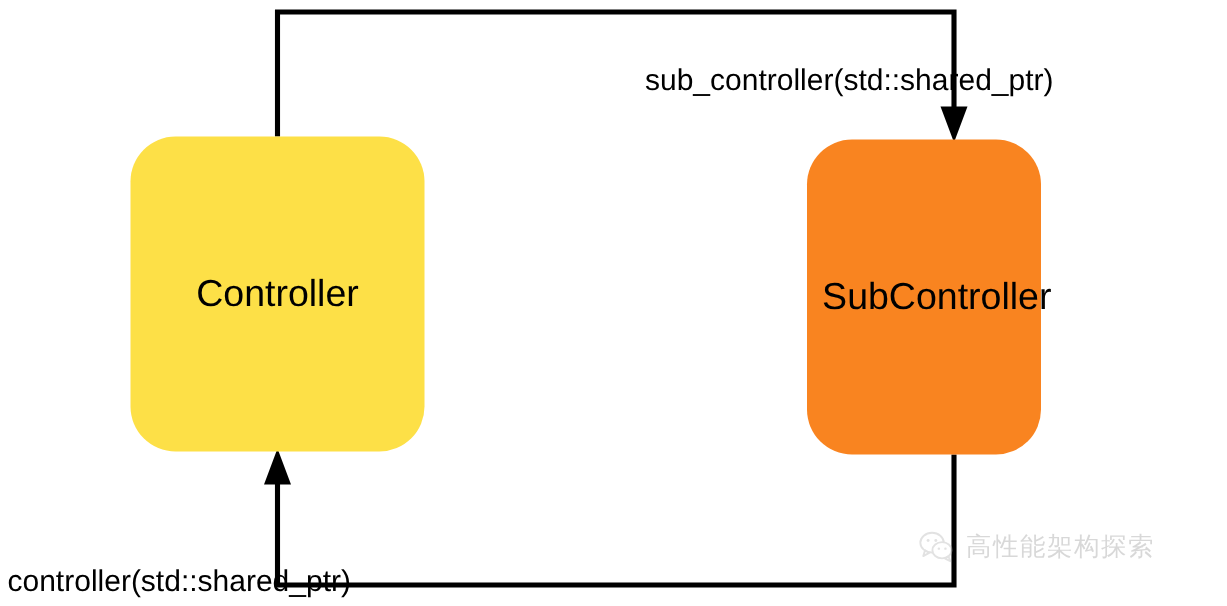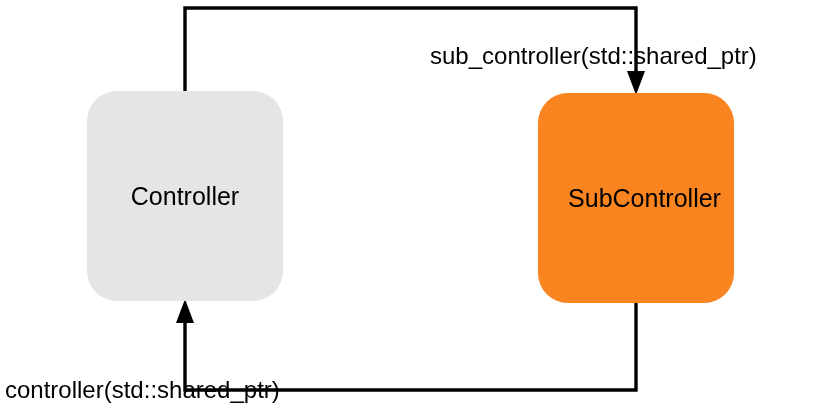--- a/index.html
+++ b/index.html
@@ -34,34 +34,34 @@
   }
   #node-controller {
     left: 87px;
     top: 91px;
     width: 196px;
     height: 210px;
   }
   #node-subcontroller {
     left: 538px;
     top: 93px;
-    width: 196px;
+    width: 156px;
     height: 210px;
     padding-left: 17px;
   }
   .node-label {
     font-size: 25px;
     color: #000000;
     font-family: "Liberation Sans", sans-serif;
     letter-spacing: 0px;
     white-space: nowrap;
   }
   .edge-label {
     position: absolute;
-    font-size: 24px;
+    font-size: 20px;
     color: #000000;
     font-family: "Liberation Sans", sans-serif;
     white-space: nowrap;
     line-height: 1;
   }
   #label-sub-controller {
     left: 430px;
     top: 44px;
   }
   #label-controller {
@@ -102,26 +102,39 @@
       <path d="M 185 91 L 185 8 L 636 8 L 636 74" fill="none" stroke="#000000" stroke-width="3.4" stroke-linecap="butt" stroke-linejoin="miter"></path>
       <polygon points="636,95 627,71 645,71" fill="#000000"></polygon>
     </g>
 
     <g>
       <path d="M 636 303 L 636 390 L 185 390 L 185 320" fill="none" stroke="#000000" stroke-width="3.4" stroke-linecap="butt" stroke-linejoin="miter"></path>
       <polygon points="185,299 176,323 194,323" fill="#000000"></polygon>
     </g>
   </svg>
 
-  <div class="node-box" id="node-controller" style="background:#e5e5e5;">
+  <div class="node-box" id="node-controller" style="background:#fde047;">
     <span class="node-label">Controller</span>
   </div>
 
   <div class="node-box" id="node-subcontroller" style="background:#f98420;">
     <span class="node-label">SubController</span>
   </div>
 
   <div class="edge-label" id="label-sub-controller">sub_controller(std::shared_ptr)</div>
 
   <div class="edge-label" id="label-controller">controller(std::shared_ptr)</div>
 
+  <div id="watermark">
+    <svg id="watermark-logo" viewBox="0 0 32 32">
+      <ellipse cx="12" cy="12.5" rx="10" ry="8.4" fill="none" stroke="#b4b4b4" stroke-width="1.6"></ellipse>
+      <path d="M 6 19 L 4.5 24 L 9.5 21.2 Z" fill="none" stroke="#b4b4b4" stroke-width="1.6" stroke-linejoin="round"></path>
+      <circle cx="8.6" cy="10.6" r="1.25" fill="#b4b4b4"></circle>
+      <circle cx="15.2" cy="10.6" r="1.25" fill="#b4b4b4"></circle>
+      <ellipse cx="20.5" cy="19" rx="8.2" ry="6.9" fill="#ffffff" stroke="#b4b4b4" stroke-width="1.6"></ellipse>
+      <path d="M 26 24.2 L 27.6 28.4 L 23.2 26.1 Z" fill="#ffffff" stroke="#b4b4b4" stroke-width="1.6" stroke-linejoin="round"></path>
+      <circle cx="17.8" cy="17.6" r="1.05" fill="#b4b4b4"></circle>
+      <circle cx="23.4" cy="17.6" r="1.05" fill="#b4b4b4"></circle>
+    </svg>
+    <span id="watermark-text">高性能架构探索</span>
+  </div>
 
 </div>
 
 </body></html>

